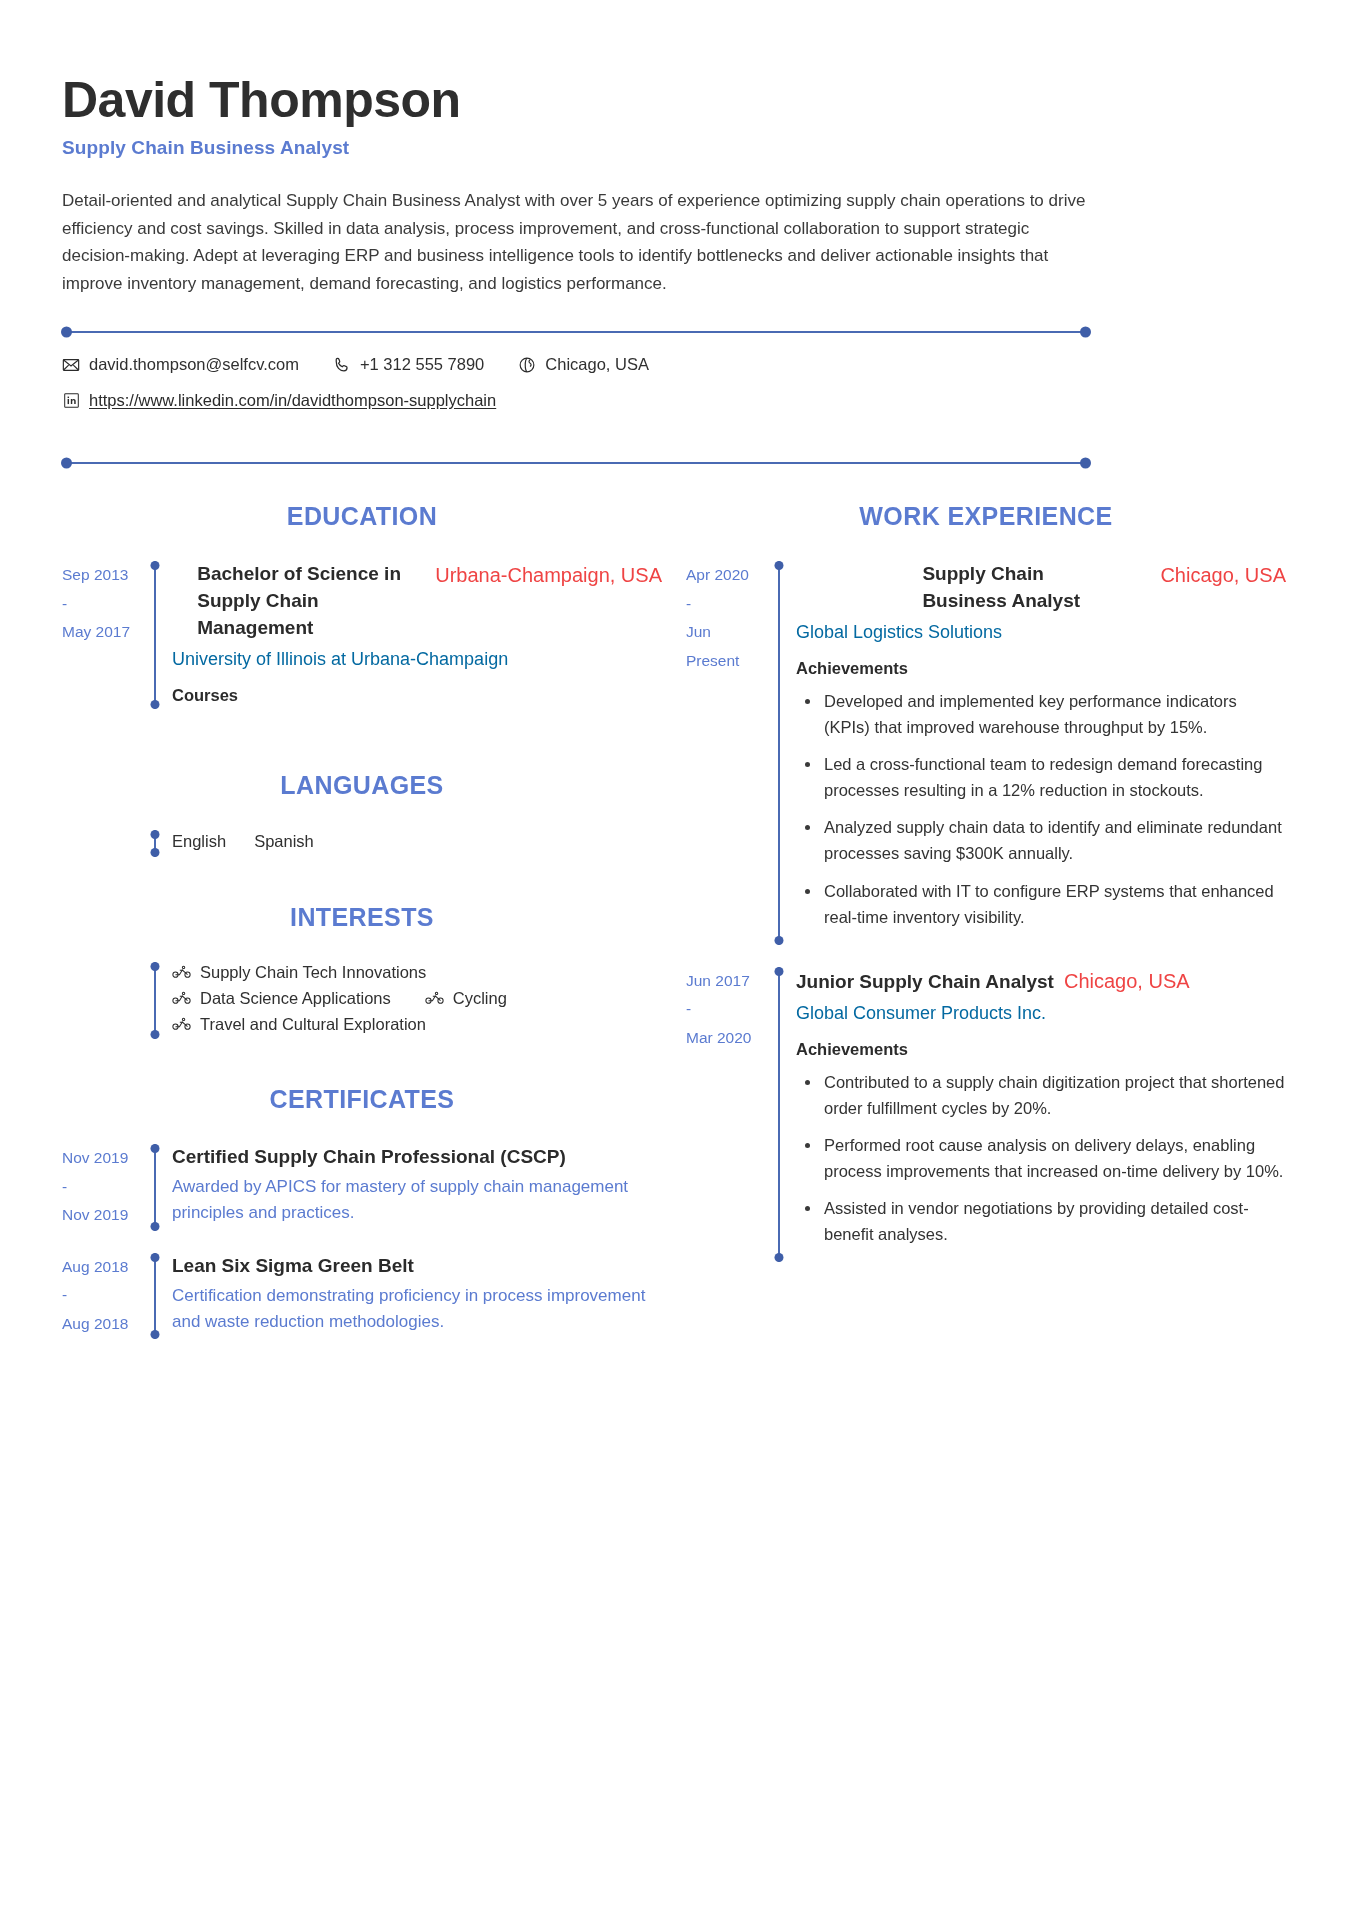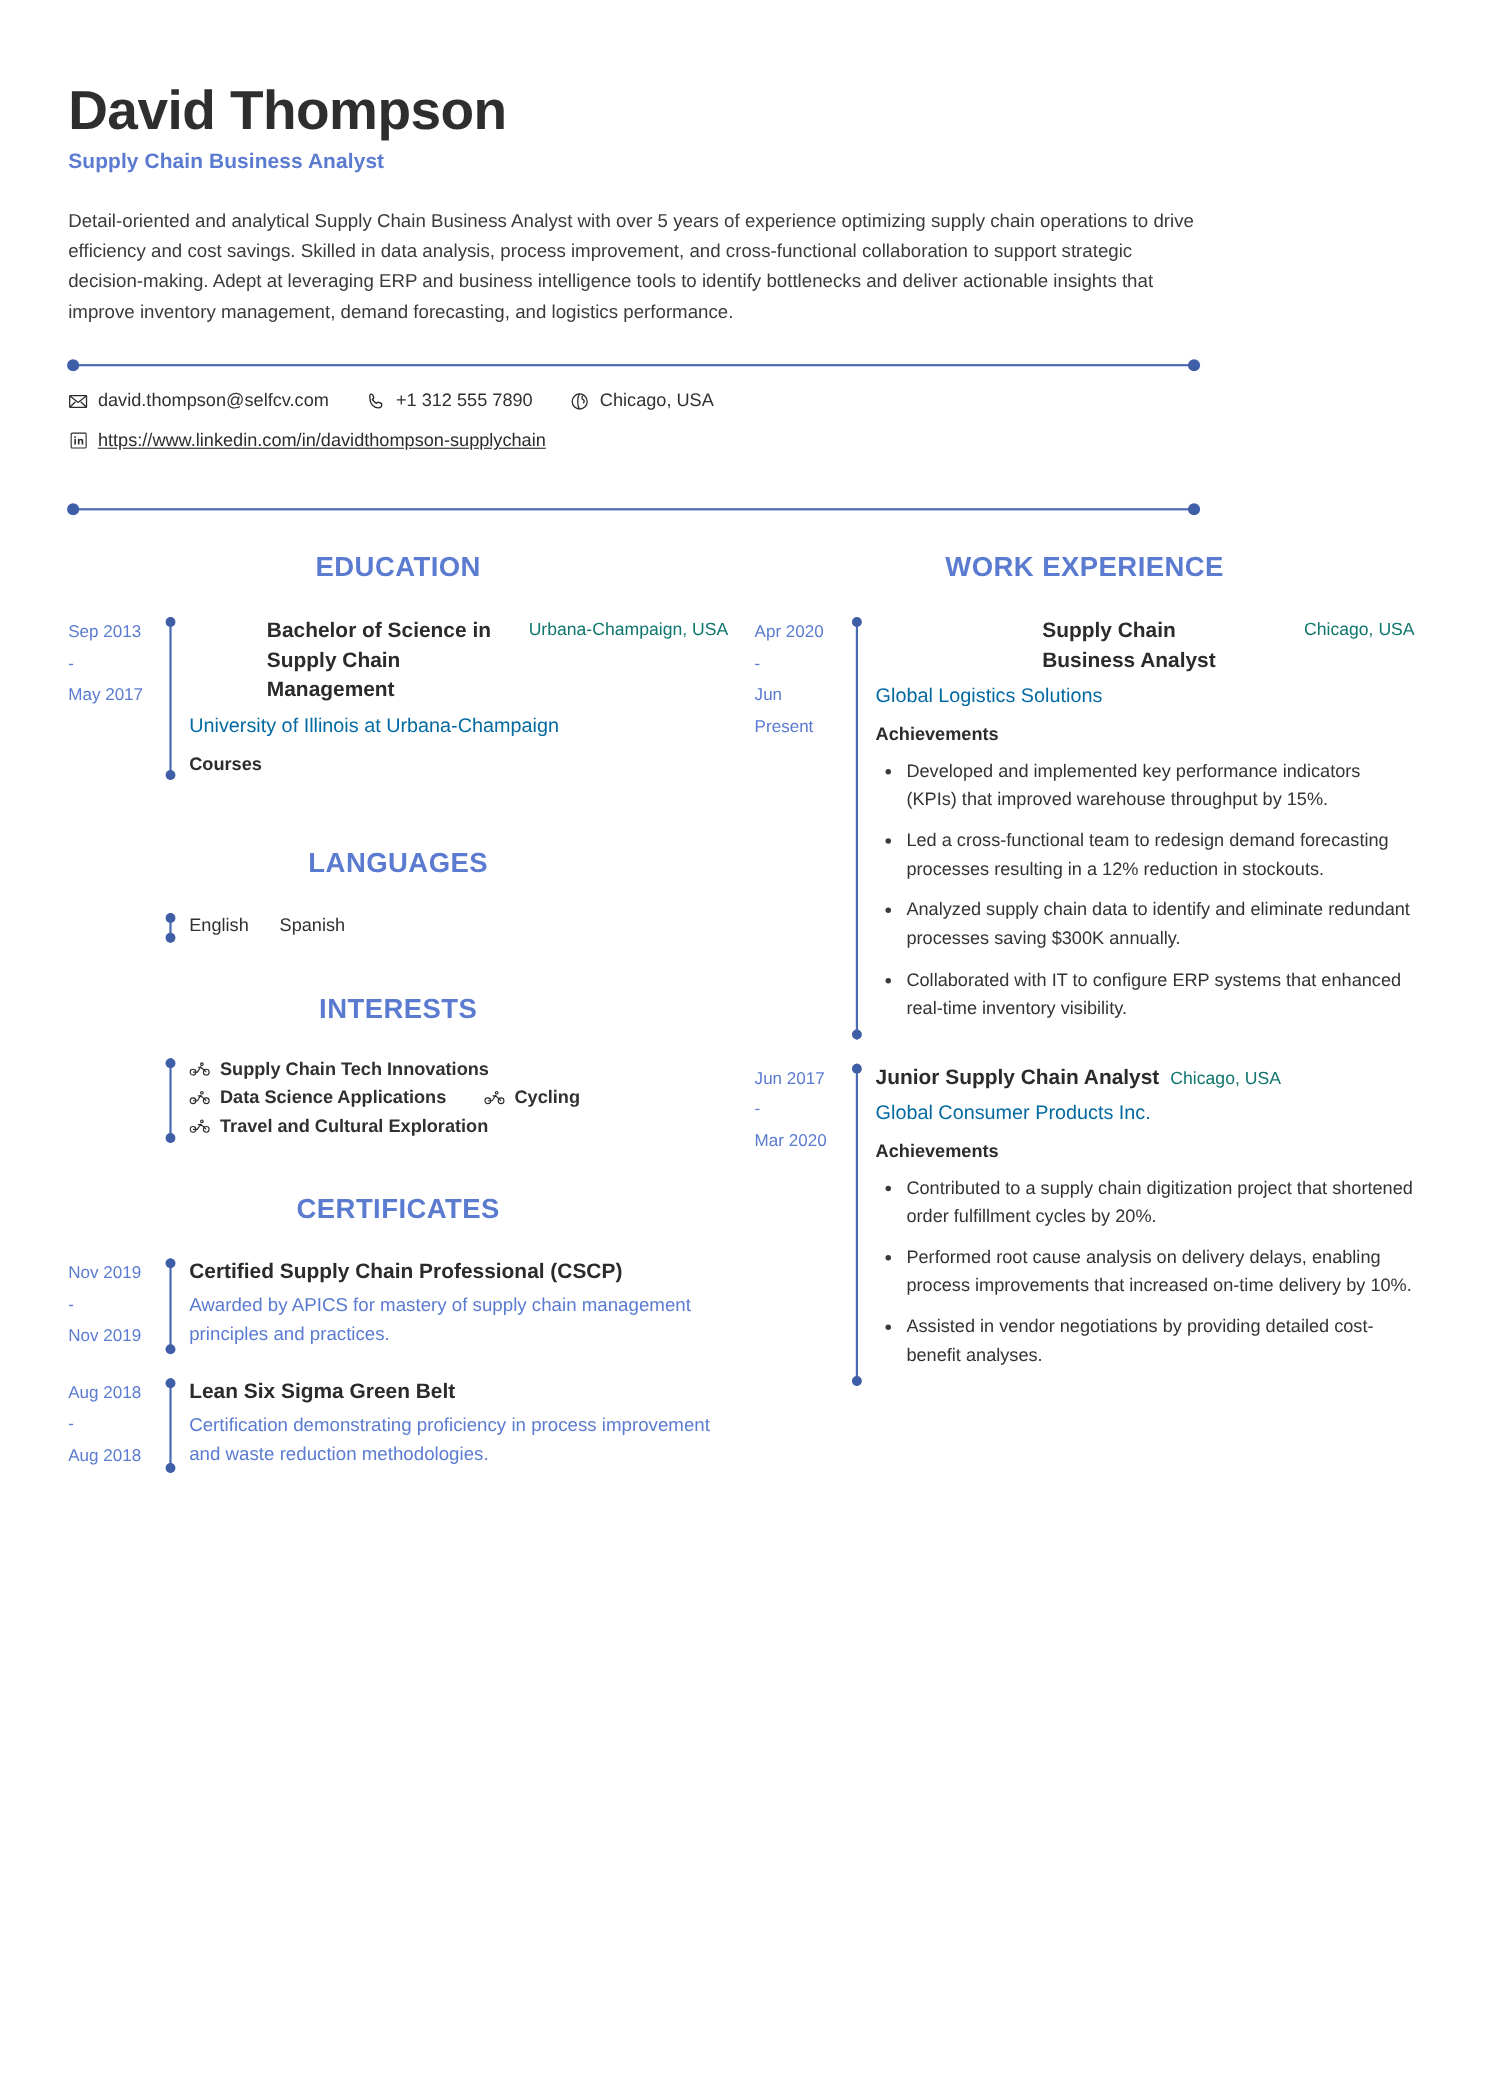--- a/index.html
+++ b/index.html
@@ -162,22 +162,22 @@
   }
   .entry-head.inline { justify-content: flex-start; gap: 10px; align-items: baseline; }
   .entry-title {
     font-size: 19px;
     font-weight: 700;
     color: #2b2b2b;
     line-height: 1.42;
   }
   .entry-title.narrow { max-width: 210px; }
   .entry-location {
-    font-size: 16px;
-    color: #0f766e;
+    font-size: 20px;
+    color: #ef4444;
     white-space: nowrap;
     flex: none;
     padding-top: 3px;
   }
   .entry-org {
     font-size: 18px;
     color: #0369a1;
     margin-top: 4px;
     line-height: 1.45;
   }
@@ -247,21 +247,20 @@
     font-size: 16.5px;
     color: #303030;
     padding: 2px 0;
   }
   .interest-list { padding: 1px 0; }
   .interest-row {
     display: flex;
     align-items: center;
     gap: 34px;
     margin-bottom: 7px;
-    font-weight: bold;
   }
   .interest-row:last-child { margin-bottom: 0; }
   .interest-item {
     display: flex;
     align-items: center;
     gap: 9px;
     font-size: 16.5px;
     color: #303030;
     white-space: nowrap;
   }

